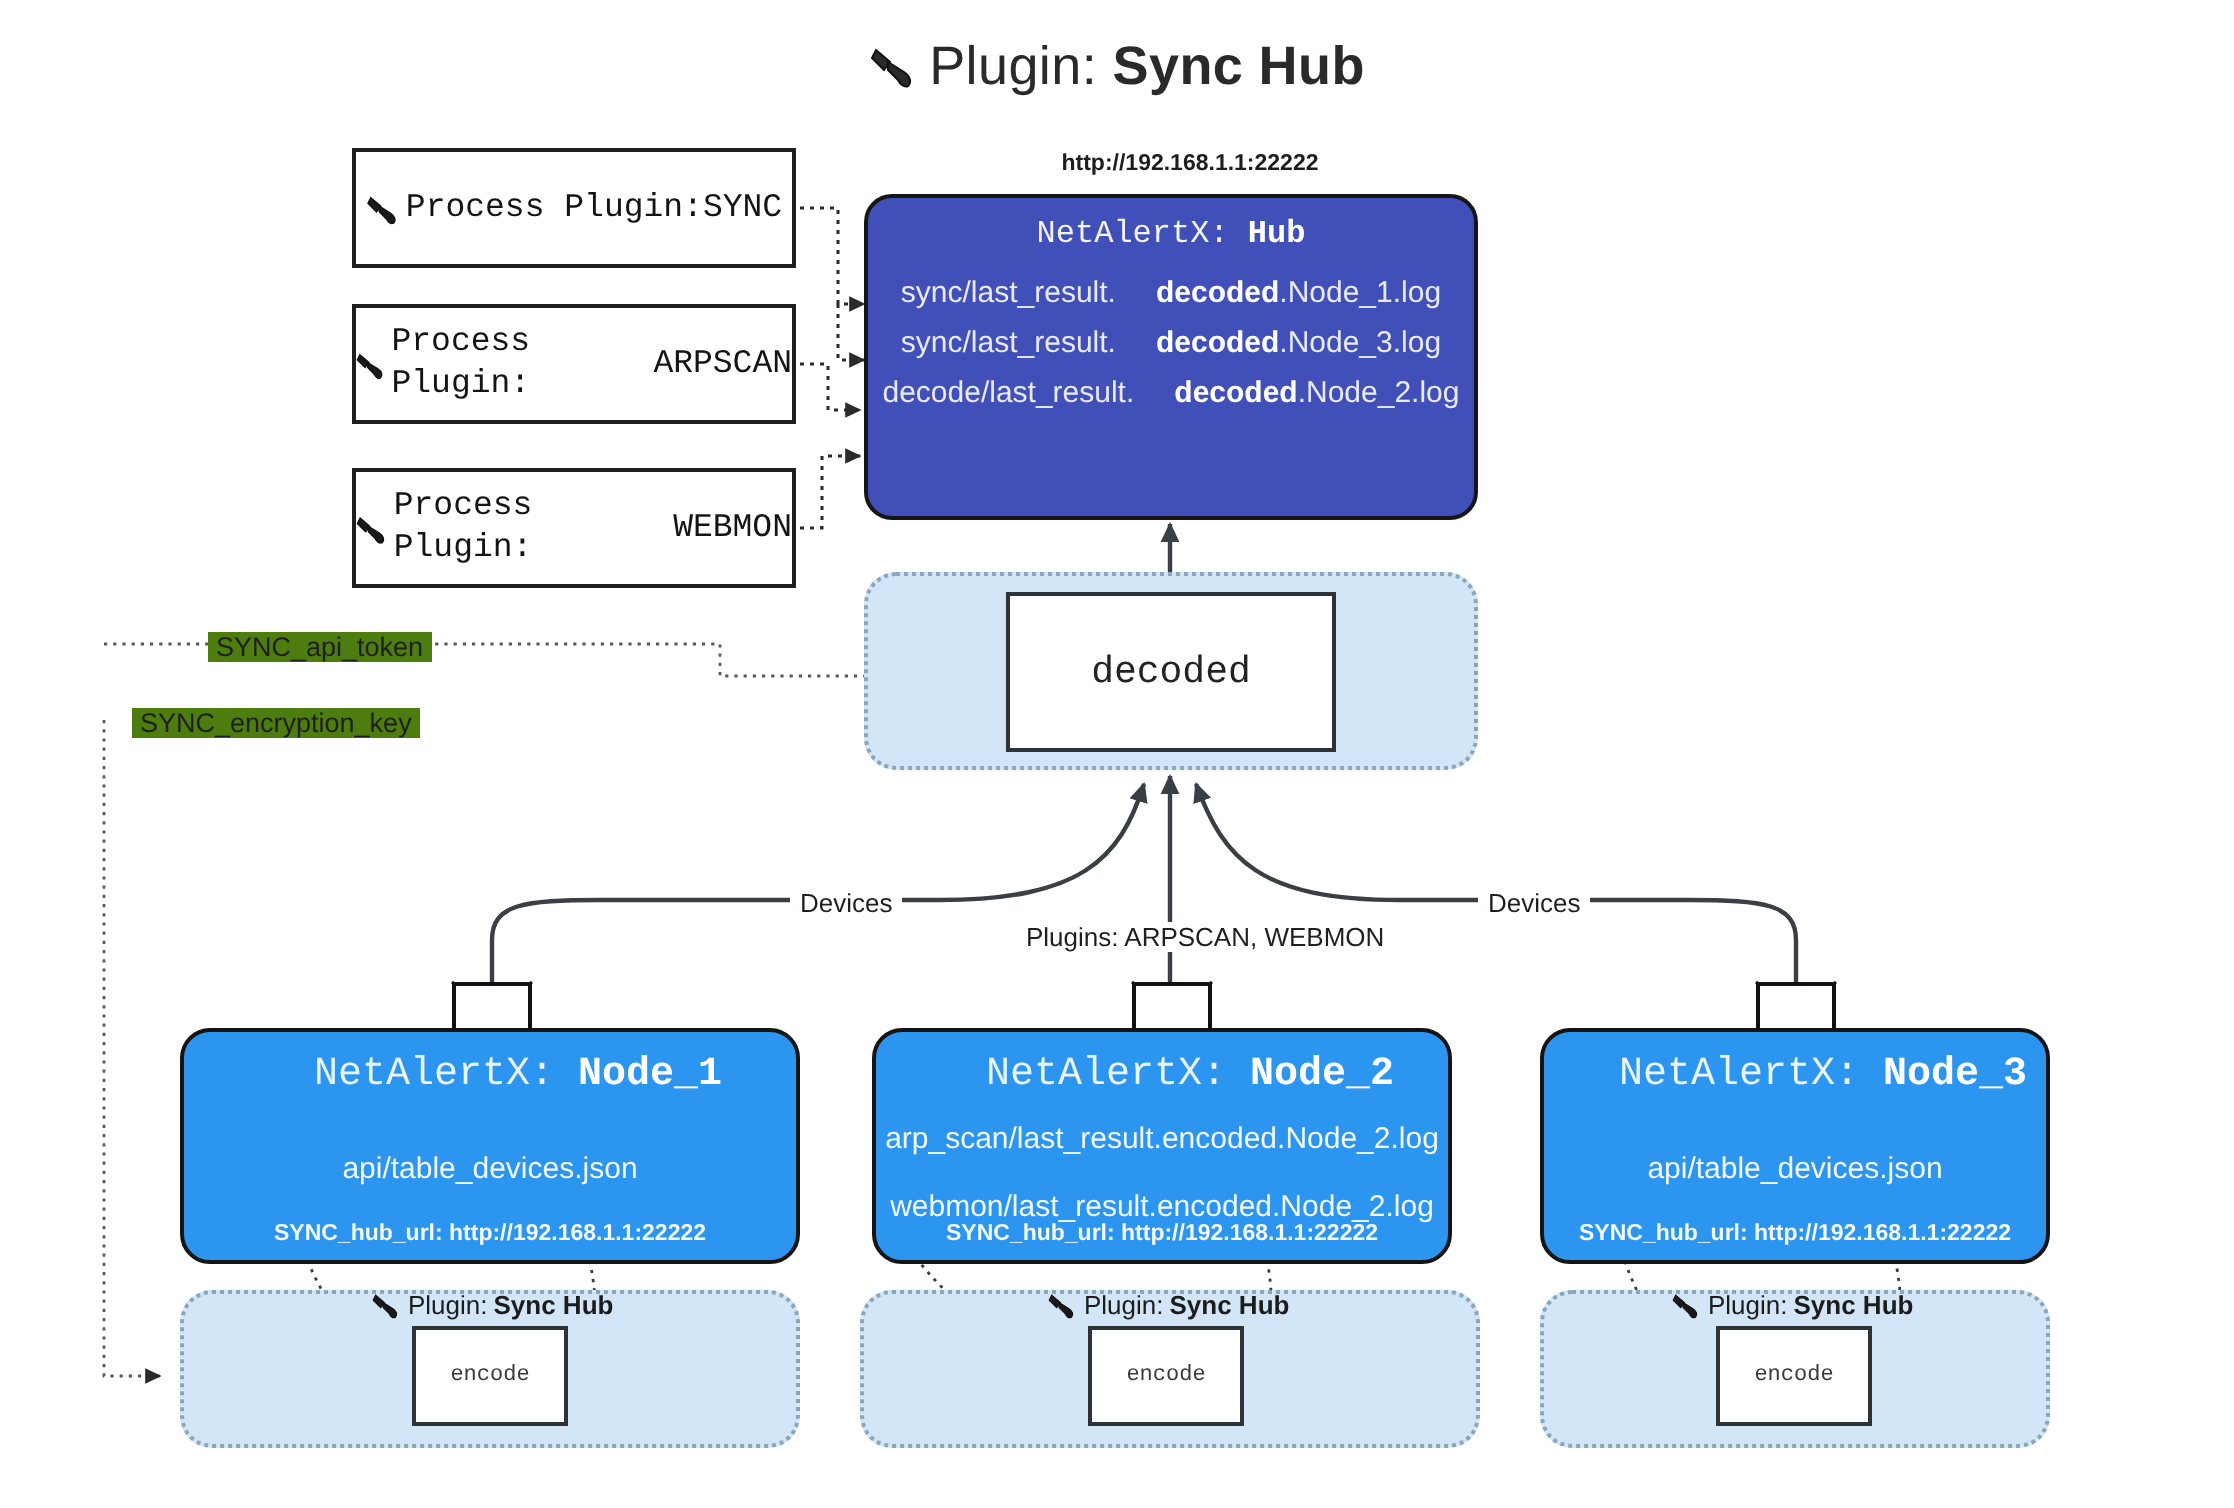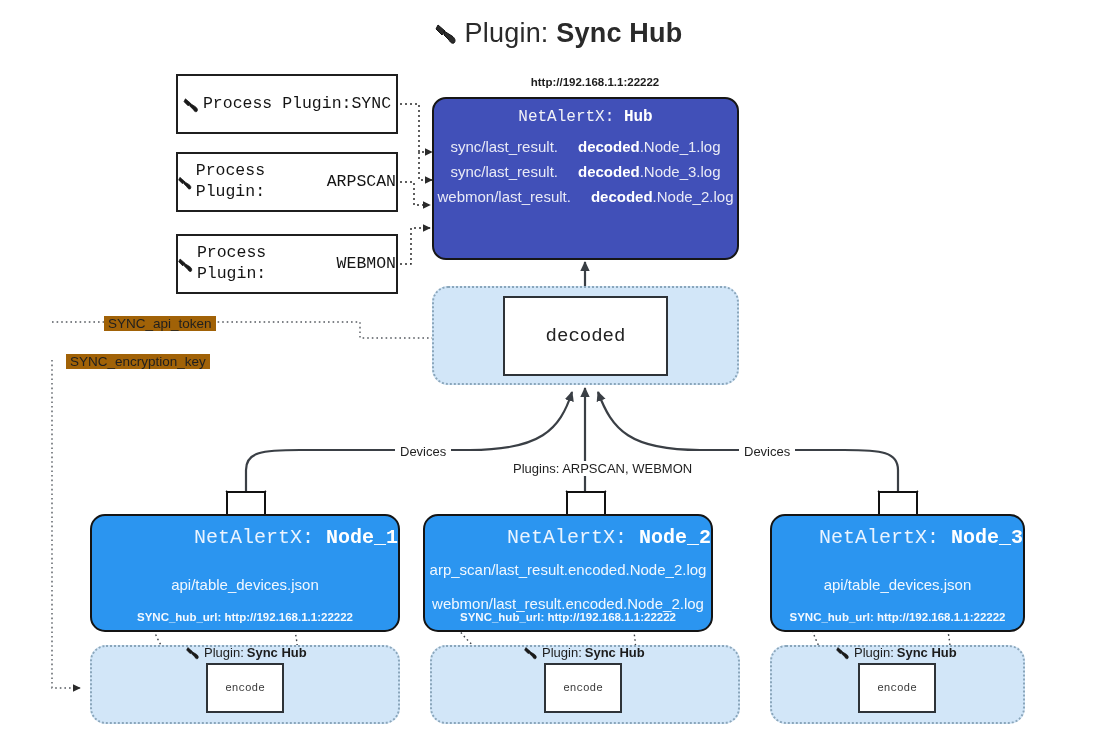--- a/index.html
+++ b/index.html
@@ -127,21 +127,21 @@
     justify-content: center;
     font-family: "Liberation Mono", "DejaVu Sans Mono", monospace;
     font-size: 19px;
     color: #232323;
   }
 
   
   .key-label {
     font-size: 13.5px;
     color: #1f1f1f;
-    background: #a16207;
+    background: #4d7c0f;
     padding: 0 4px;
     white-space: nowrap;
   }
   #lbl-api-token { left: 104px; top: 316px; }
   #lbl-enc-key   { left: 66px;  top: 354px; }
 
   
   .edge-label {
     font-size: 13px;
     color: #1f1f1f;
@@ -155,21 +155,21 @@
 
   
   .node-card {
     background: #2b95f0;
     border: 2px solid #141414;
     border-radius: 15px;
     color: #ffffff;
     padding-top: 10px;
   }
   .node-card .nc-title {
-    text-align: right;
+    text-align: center;
     font-family: "Liberation Mono", "DejaVu Sans Mono", monospace;
     font-size: 20px;
     color: #eaf4ff;
     margin-left: 28px;
   }
   .node-card .nc-title b { color: #ffffff; }
   .node-card .nc-line {
     text-align: center;
     font-size: 15px;
     color: #f1f8ff;
@@ -180,21 +180,21 @@
     left: 0;
     right: 0;
     bottom: 7px;
     text-align: center;
     font-size: 11.5px;
     font-weight: bold;
     color: #f3f9ff;
     white-space: nowrap;
   }
   #node1 { left: 90px;  top: 514px; width: 310px; height: 118px; }
-  #node2 { left: 423px; top: 514px; width: 290px; height: 118px; }
+  #node2 { left: 436px; top: 514px; width: 290px; height: 118px; }
   #node3 { left: 770px; top: 514px; width: 255px; height: 118px; }
   #node1 .nc-line, #node3 .nc-line { margin-top: 27px; }
   #node2 .nc-line { margin-top: 8px; line-height: 1.75; }
 
   
   .envelope {
     width: 40px;
     height: 29px;
     background: #ffffff;
     border: 2px solid #111111;
@@ -367,21 +367,21 @@
     <div class="hub-title">
       <span>NetAlertX: </span><b>Hub</b>
     </div>
     <div class="logline">
       <span>sync/last_result.</span><b>decoded</b><span>.Node_1.log</span>
     </div>
     <div class="logline">
       <span>sync/last_result.</span><b>decoded</b><span>.Node_3.log</span>
     </div>
     <div class="logline">
-      <span>webmon/last_result.</span><b>decoded</b><span>.Node_2.log</span>
+      <span>decode/last_result.</span><b>decoded</b><span>.Node_2.log</span>
     </div>
   </div>
 
   <div class="node" id="decode-band"></div>
   <div class="node" id="decode-box">decoded</div>
 
   <div class="node key-label" id="lbl-api-token">SYNC_api_token</div>
   <div class="node key-label" id="lbl-enc-key">SYNC_encryption_key</div>
 
   <div class="node edge-label" id="lbl-dev-left">Devices</div>

